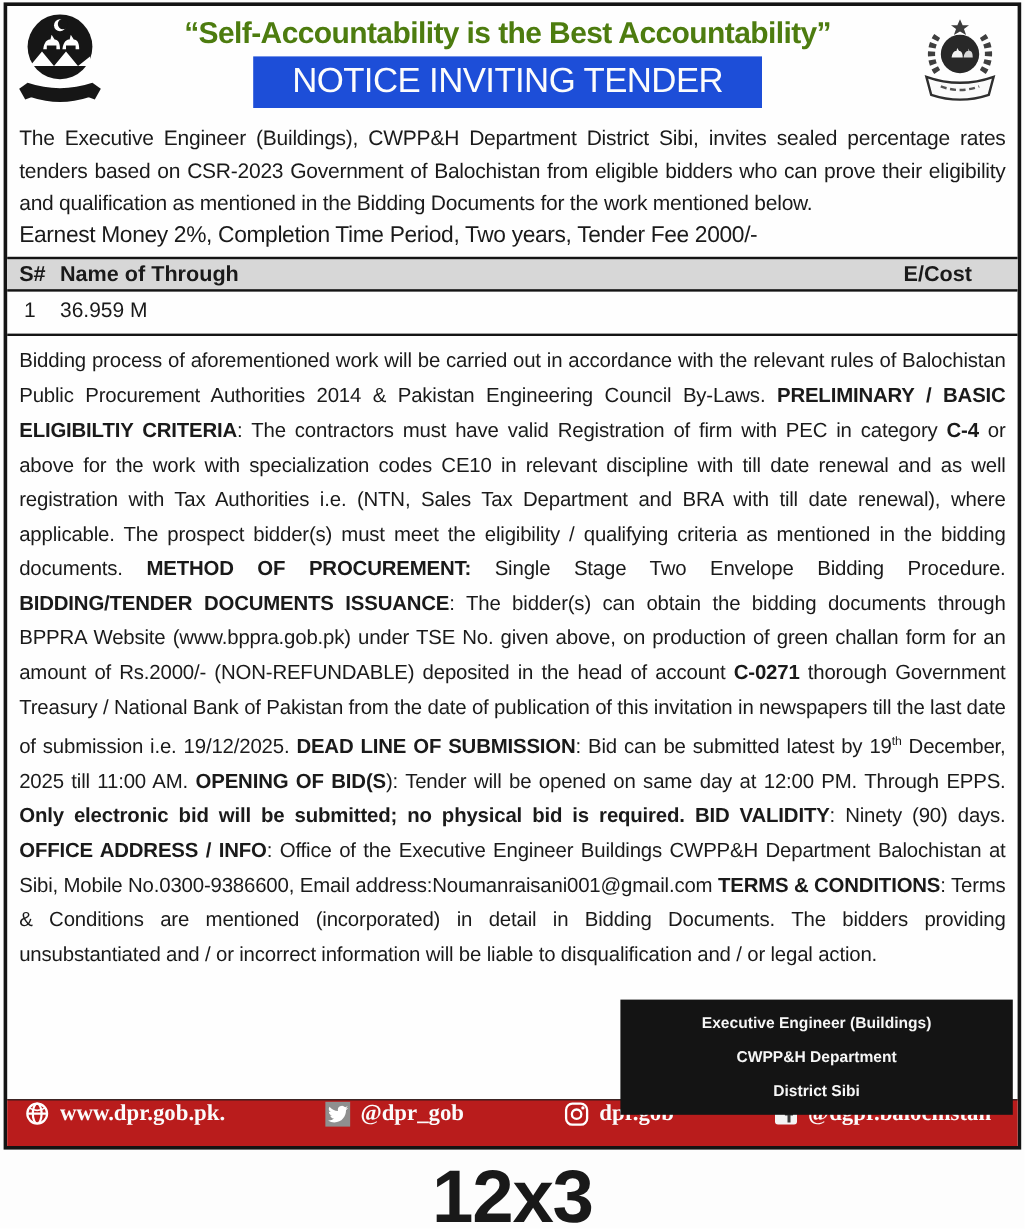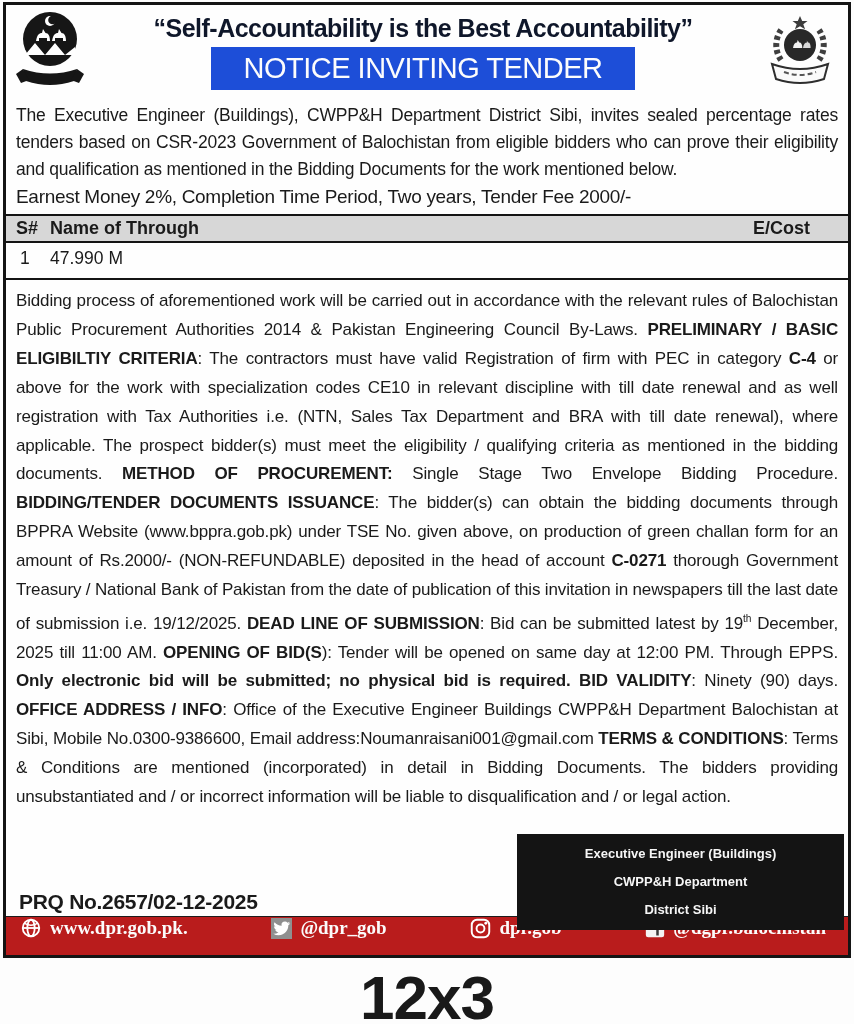--- a/index.html
+++ b/index.html
@@ -14,21 +14,21 @@
     position: absolute; left: 3px; top: 2px; width: 848px; height: 956px;
     border: 3px solid #141414; background: #fefefe;
     display: flex; flex-direction: column;
   }
   
   .header { display: flex; align-items: flex-start; padding: 5px 8px 2px; height: 92px; }
   .emblem { flex: 0 0 auto; }
   .header-center { flex: 1; display: flex; flex-direction: column; align-items: center; }
   .quote {
     font-weight: bold; font-size: 25px; letter-spacing: -0.5px;
-    color: #0f172a; margin-top: 4px; white-space: nowrap;
+    color: #4d7c0f; margin-top: 4px; white-space: nowrap;
   }
   .banner {
     margin-top: 4px; background: #1d4ed8; color: #fcfcfc;
     font-weight: normal; font-size: 29px; letter-spacing: -0.5px;
     padding: 5px 0; width: 424px; text-align: center;
   }
   
   .intro { padding: 5px 10px 4px; }
   .intro p { font-size: 17.5px; line-height: 27px; text-align: justify; letter-spacing: -0.2px; }
   .earnest-line { font-weight: normal; font-size: 19px; line-height: 27px; letter-spacing: -0.3px; }
@@ -126,35 +126,34 @@
     </div>
 
     <div>
       <div class="thead">
         <span class="col-s">S#</span>
         <span class="col-name">Name of Through</span>
         <span class="col-cost">E/Cost</span>
       </div>
       <div class="trow">
         <span class="col-s">1</span>
-        <span class="col-cost">47.990 M</span>
+        <span class="col-cost">36.959 M</span>
       </div>
     </div>
 
     <div class="body-text">
       <p><span>Bidding process of aforementioned work will be carried out in accordance with the relevant rules of Balochistan Public Procurement Authorities 2014 &amp; Pakistan Engineering Council By-Laws. </span><span style="font-weight: bold;">PRELIMINARY / BASIC ELIGIBILTIY CRITERIA</span><span>: The contractors must have valid Registration of firm with PEC in category </span><span style="font-weight: bold;">C-4</span><span> or above for the work with specialization codes CE10 in relevant discipline with till date renewal and as well registration with Tax Authorities i.e. (NTN, Sales Tax Department and BRA with till date renewal), where applicable. The prospect bidder(s) must meet the eligibility / qualifying criteria as mentioned in the bidding documents.  </span><span style="font-weight: bold;">METHOD OF PROCUREMENT:</span><span> Single Stage Two Envelope Bidding Procedure. </span><span style="font-weight: bold;">BIDDING/TENDER DOCUMENTS ISSUANCE</span><span>: The bidder(s) can obtain the bidding documents through BPPRA Website (www.bppra.gob.pk) under TSE No. given above, on production of green challan form for an amount of Rs.2000/- (NON-REFUNDABLE) deposited in the head of account </span><span style="font-weight: bold;">C-0271</span><span> thorough Government Treasury / National Bank of Pakistan from the date of publication of this invitation in newspapers till the last date of submission i.e. 19/12/2025. </span><span style="font-weight: bold;">DEAD LINE OF SUBMISSION</span><span>: Bid can be submitted latest by 19</span><sup>th</sup><span> December, 2025 till 11:00 AM. </span><span style="font-weight: bold;">OPENING OF BID(S</span><span>): Tender will be opened on same day at 12:00 PM. Through EPPS. </span><span style="font-weight: bold;">Only electronic bid will be submitted; no physical bid is required. BID VALIDITY</span><span>: Ninety (90) days. </span><span style="font-weight: bold;">OFFICE ADDRESS / INFO</span><span>: Office of the Executive Engineer Buildings CWPP&amp;H Department Balochistan at Sibi, Mobile No.0300-9386600, Email address:Noumanraisani001@gmail.com  </span><span style="font-weight: bold;">TERMS &amp; CONDITIONS</span><span>: Terms &amp; Conditions are mentioned (incorporated) in detail in Bidding Documents. The bidders providing unsubstantiated and / or incorrect information will be liable to disqualification and / or legal action.</span></p>
     </div>
 
     <div class="bottom">
       <div class="signature">
         <div>Executive Engineer (Buildings)</div>
         <div>CWPP&amp;H Department</div>
         <div>District Sibi</div>
       </div>
-      <div class="prq">PRQ No.2657/02-12-2025</div>
     </div>
 
     <div class="social-bar">
       <div class="social-item">
         <span>
           <svg width="22" height="22" viewBox="0 0 24 24" aria-hidden="true">
             <circle cx="12" cy="12" r="9" fill="none" stroke="#fff" stroke-width="2"></circle>
             <ellipse cx="12" cy="12" rx="4" ry="9" fill="none" stroke="#fff" stroke-width="2"></ellipse>
             <line x1="3" y1="12" x2="21" y2="12" stroke="#fff" stroke-width="2"></line>
             <path d="M5 7 q7 4 14 0" stroke="#fff" stroke-width="1.5" fill="none"></path>

